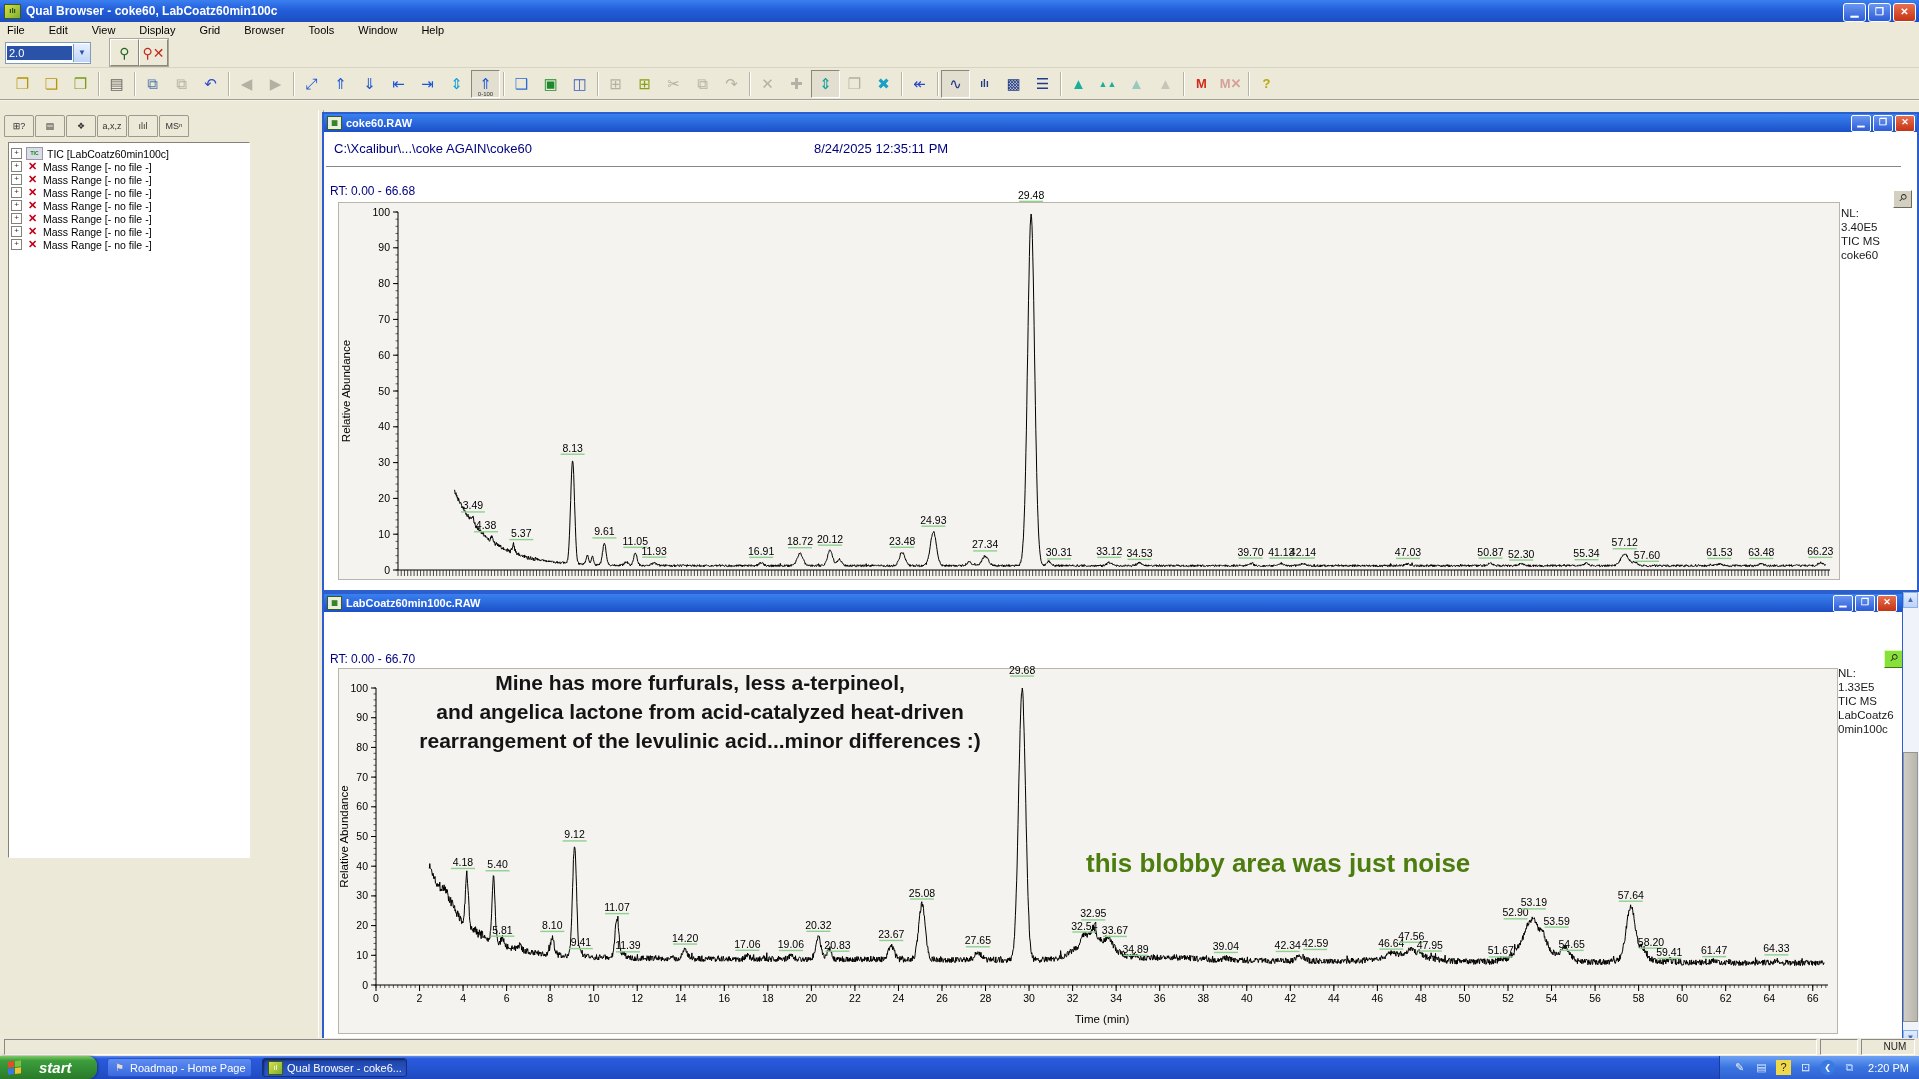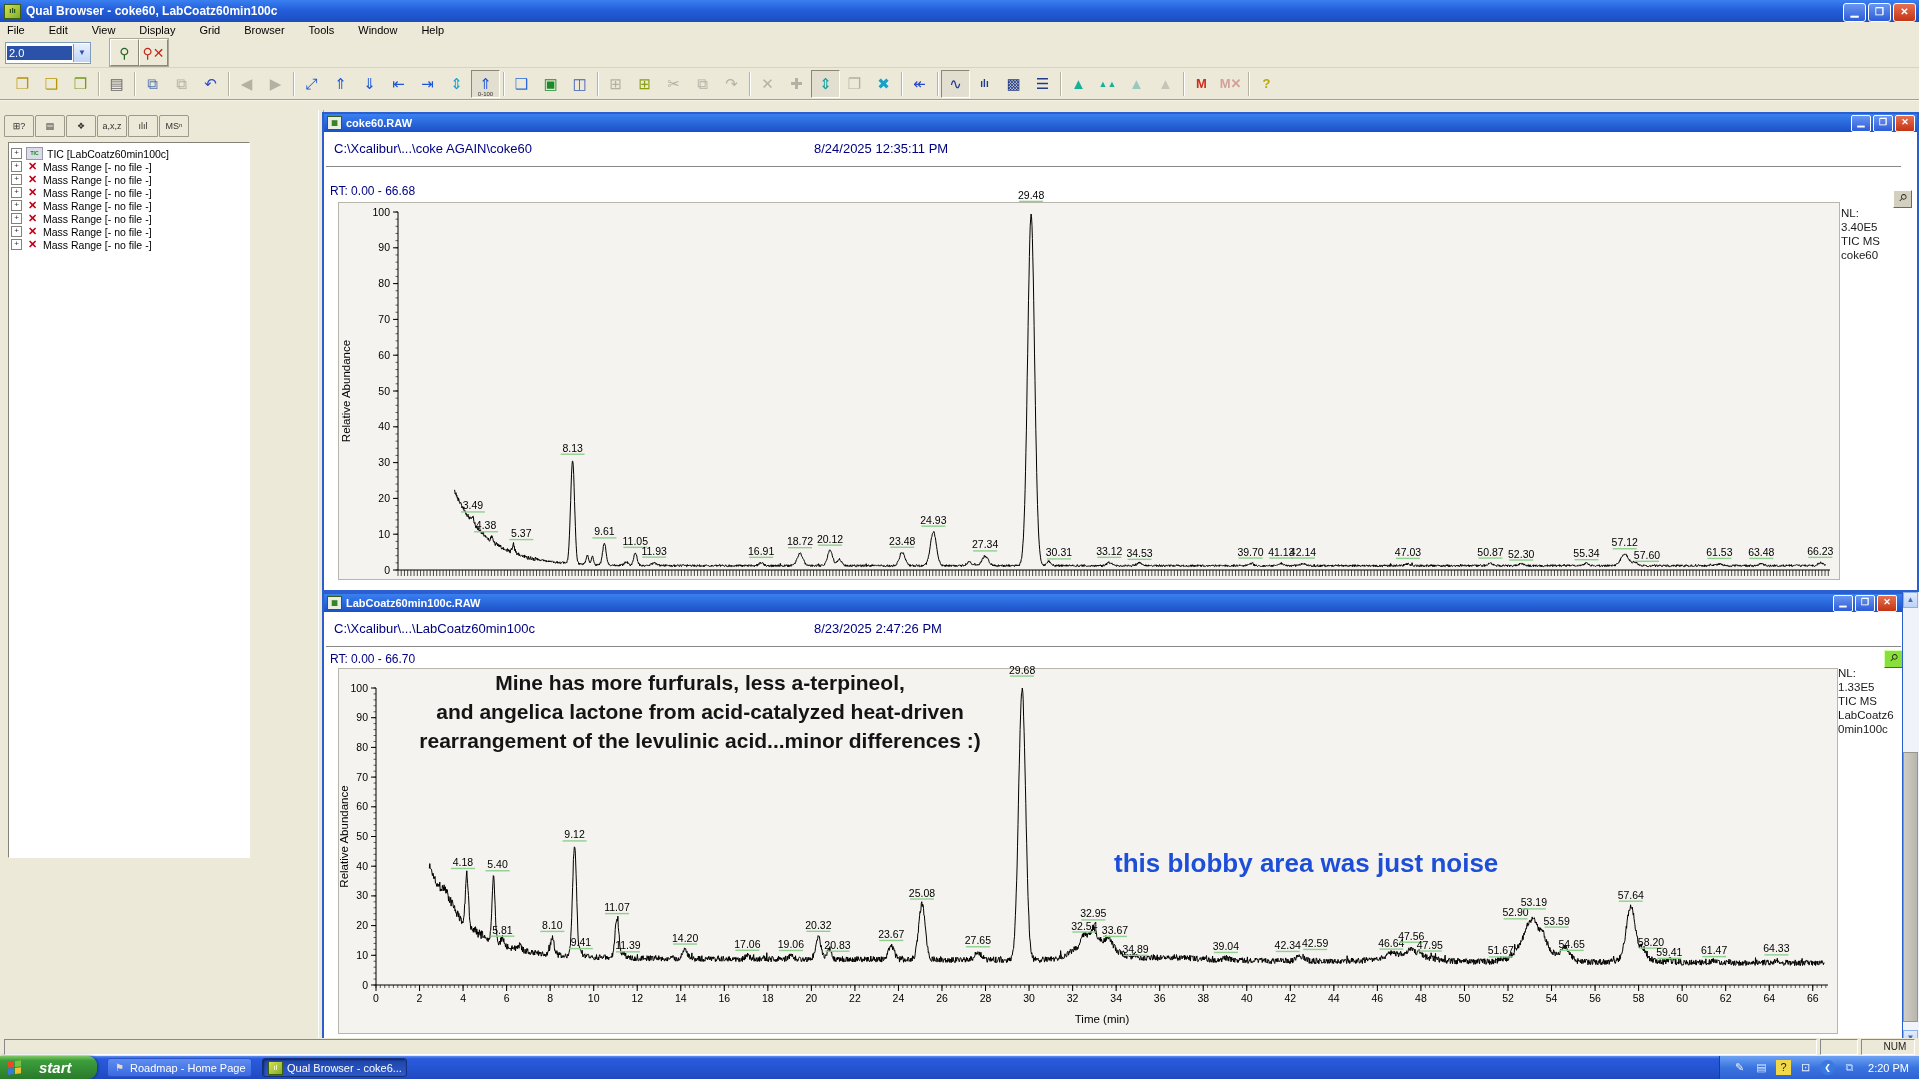--- a/index.html
+++ b/index.html
@@ -943,25 +943,20 @@
   <div class="abs pane" style="left:322px;top:592px;width:1597px;height:454px;">
     <div class="ptitle">
       <span class="doc-icon">▦</span>
       <span>LabCoatz60min100c.RAW</span>
       <span class="pbtns" style="right:20px;">
         <span class="pbtn">▁</span>
         <span class="pbtn">❐</span>
         <span class="pbtn close">✕</span>
       </span>
     </div>
-    <div class="phead" style="top:18px;">
-      <span class="path">C:\Xcalibur\...\LabCoatz60min100c</span>
-      <span class="date">8/23/2025 2:47:26 PM</span>
-      <span class="rule"></span>
-    </div>
   </div>
   <div class="abs plotframe" style="left:338px;top:668px;width:1498px;height:364px;"></div>
   <div class="abs rt-label" style="left:330px;top:652px;">RT: 0.00 - 66.70</div>
   <div class="abs pinbtn live" style="left:1884px;top:650px;"><span class="g">⚲</span></div>
   <div class="abs nlblock" id="nl2" style="left:1838px;top:666px;width:72px;">
       <div>NL:</div>
       <div>1.33E5</div>
       <div>TIC  MS</div>
       <div>LabCoatz6</div>
       <div>0min100c</div>
@@ -1520,21 +1515,21 @@
         <text x="1345.303148425787" y="300.86587034694884" text-anchor="middle" font-size="10.5" fill="#000" font-family="Liberation Sans, sans-serif">59.41</text>
         <line x1="1378.1475262368815" y1="301.61484519999993" x2="1402.1475262368815" y2="301.61484519999993" stroke="#8fd08f" stroke-width="1.4"></line>
         <text x="1390.1475262368815" y="299.11484519999993" text-anchor="middle" font-size="10.5" fill="#000" font-family="Liberation Sans, sans-serif">61.47</text>
         <line x1="1440.4071964017992" y1="299.85268279999997" x2="1464.4071964017992" y2="299.85268279999997" stroke="#8fd08f" stroke-width="1.4"></line>
         <text x="1452.4071964017992" y="297.35268279999997" text-anchor="middle" font-size="10.5" fill="#000" font-family="Liberation Sans, sans-serif">64.33</text>
       </svg>
     </div>
   <div class="abs anno1" id="anno-main" style="color: rgb(20, 20, 20);">Mine has more furfurals, less a-terpineol,
 and angelica lactone from acid-catalyzed heat-driven
 rearrangement of the levulinic acid...minor differences :)</div>
-  <div class="abs anno2" id="anno-noise" style="color: #1d4ed8; margin-left: 28px;">this blobby area was just noise</div>
+  <div class="abs anno2" id="anno-noise" style="color: #4d7c0f;">this blobby area was just noise</div>
 
   <div class="abs vsb">
     <span class="sbtn" style="top:0;">▲</span>
     <span class="sthumb" style="top:160px;height:270px;"></span>
     <span class="sbtn" style="bottom:0;">▼</span>
   </div>
 
   <div class="abs statusbar">
     <span class="sunken" style="flex:1;"></span>
     <span class="sunken" style="width:28px;"></span>

